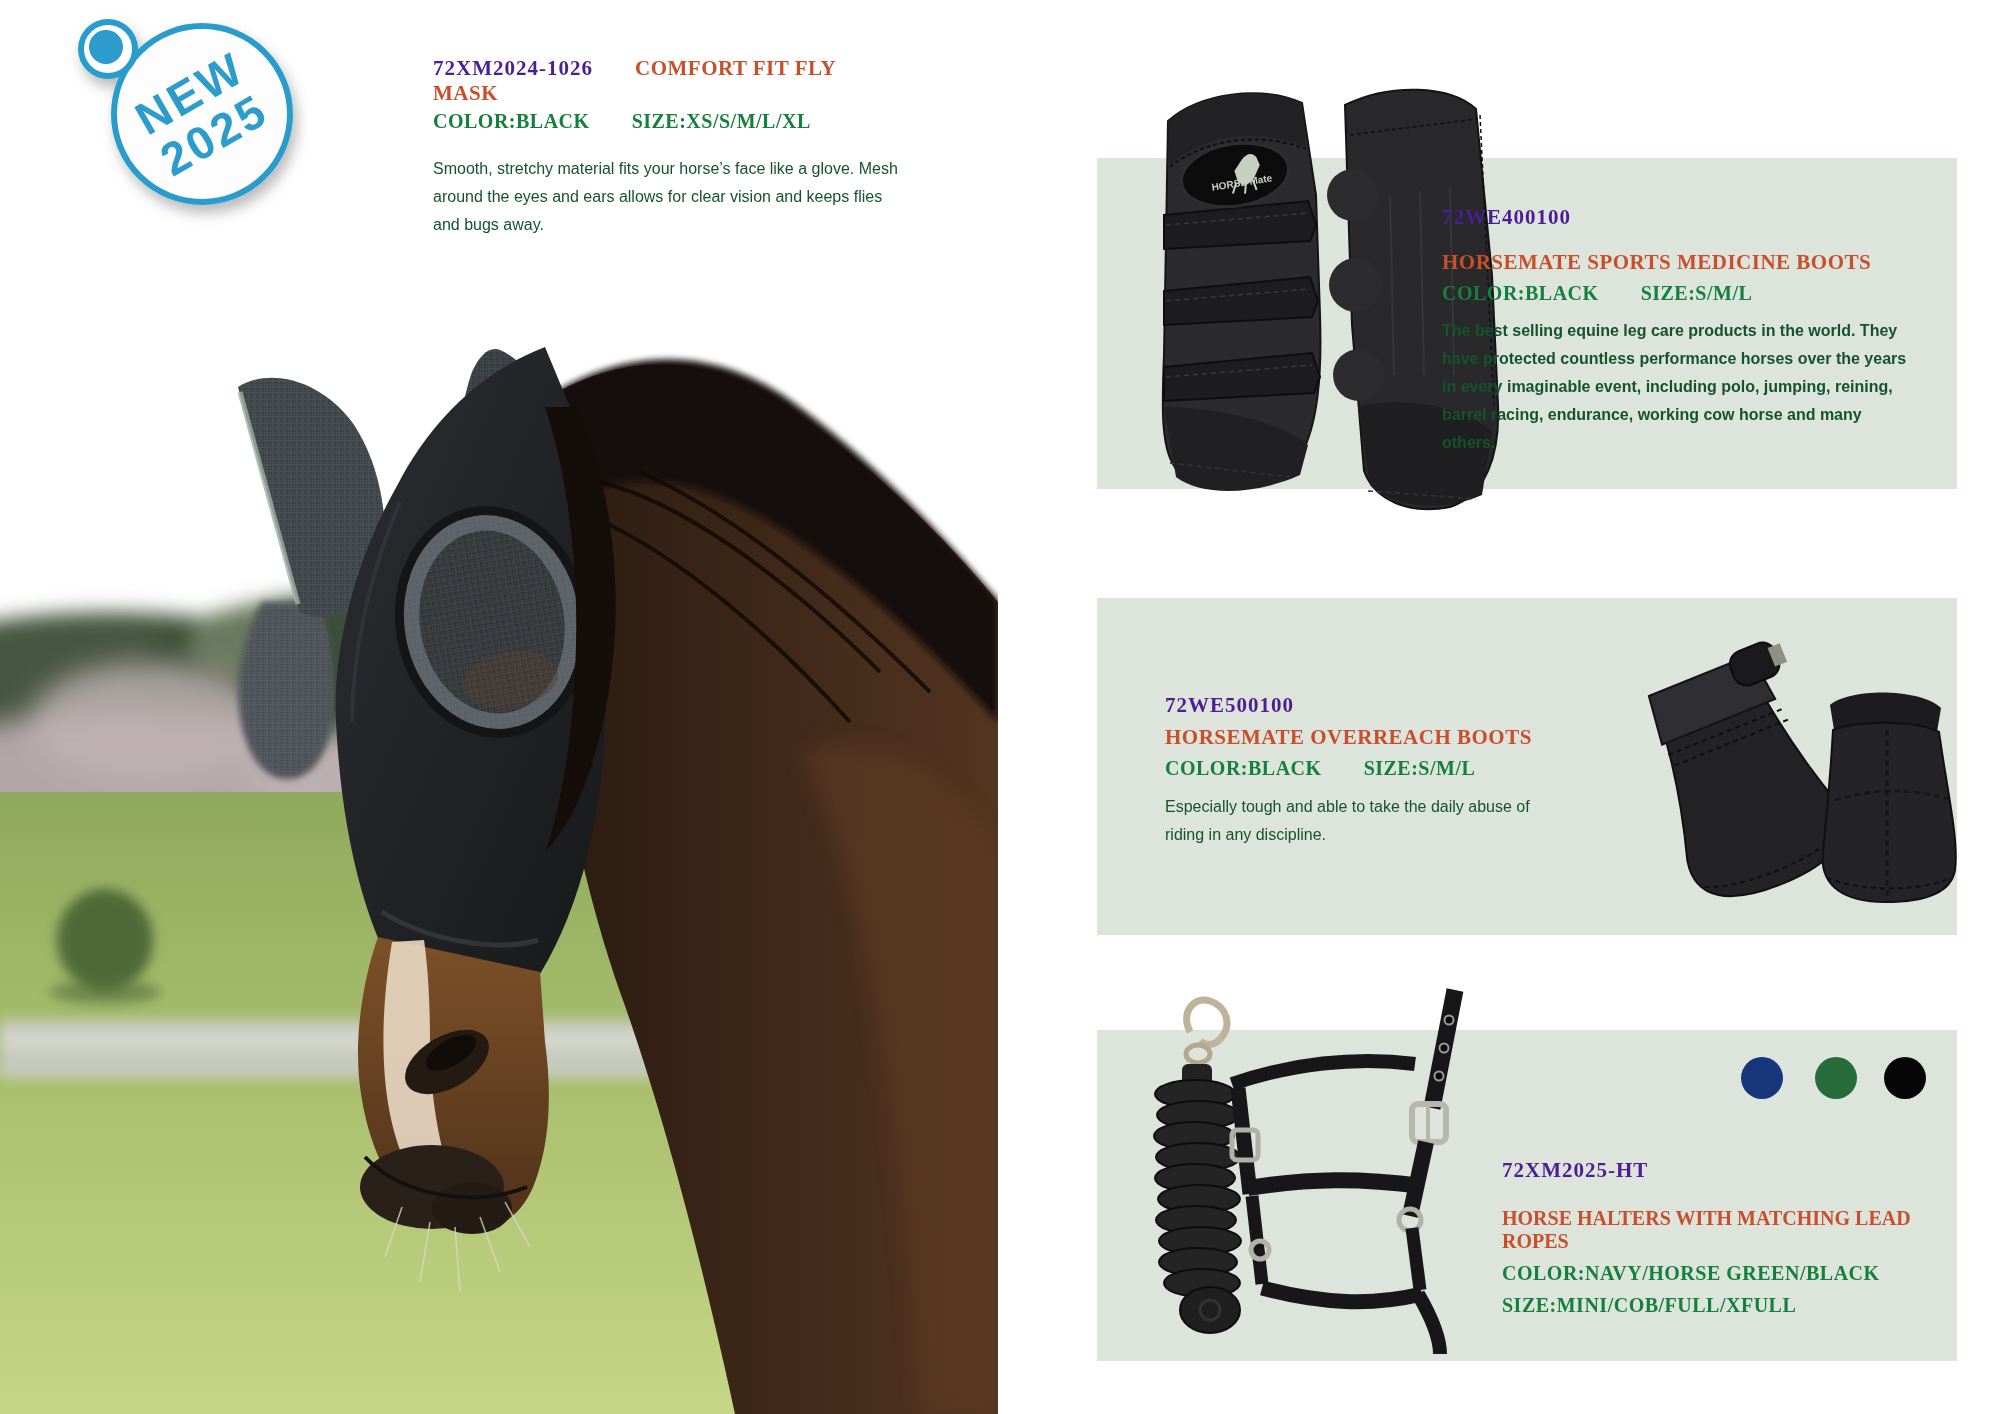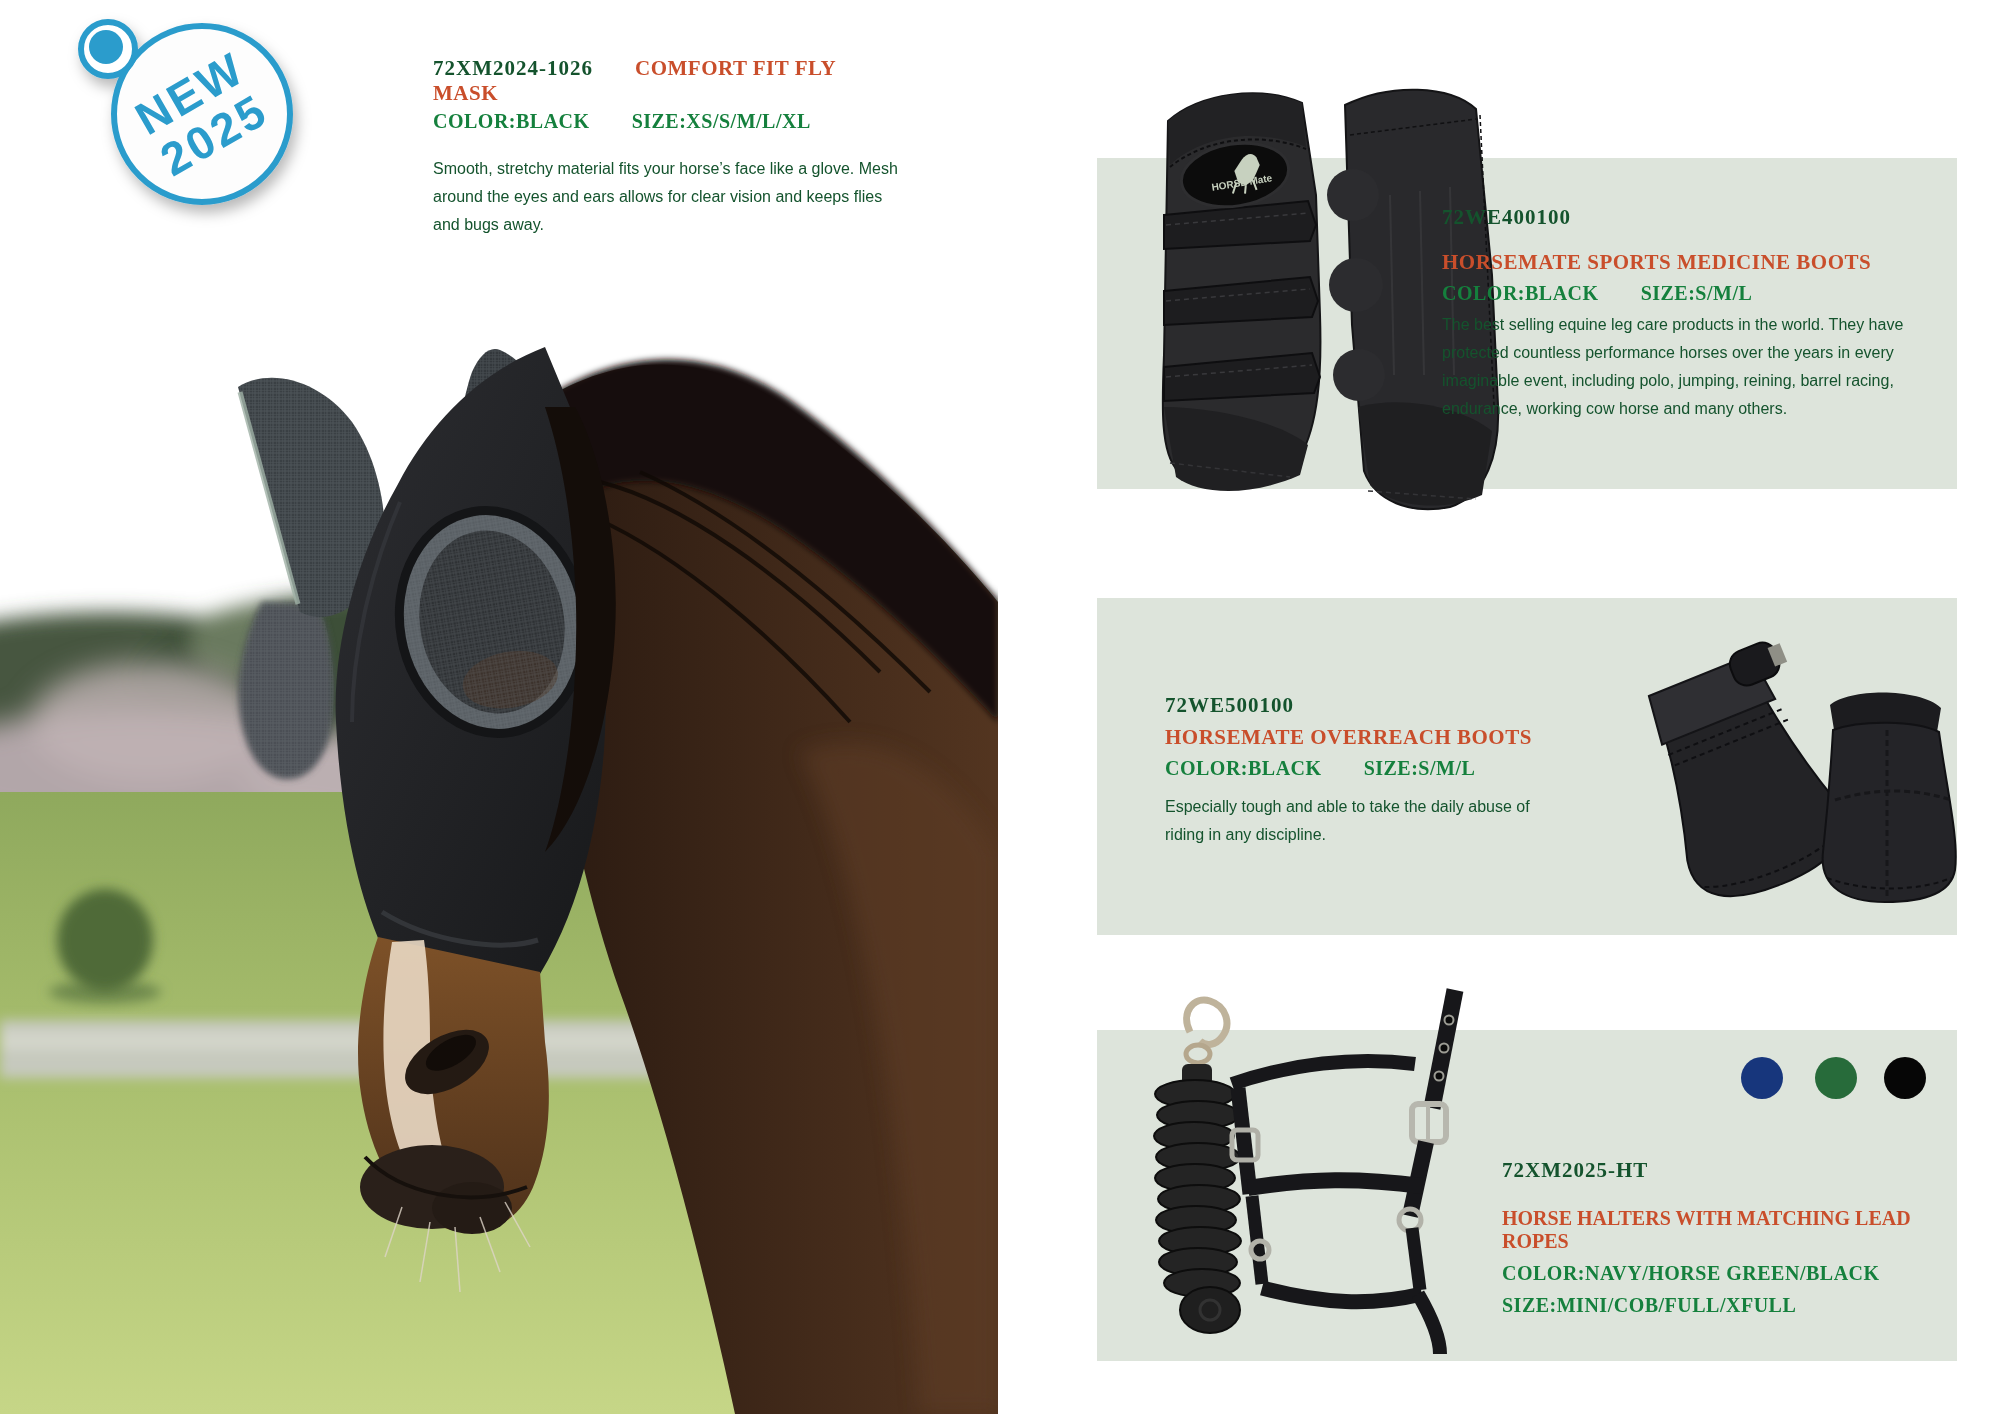--- a/index.html
+++ b/index.html
@@ -1,20 +1,20 @@
 <!DOCTYPE html>
 <html><head>
 <meta charset="utf-8">
 <style>
   html,body{margin:0;padding:0;background:#ffffff;}
   #page{position:relative;width:2000px;height:1414px;background:#ffffff;overflow:hidden;
         font-family:"Liberation Sans",sans-serif;}
   .abs{position:absolute;}
   
-  .sku{font-family:"Liberation Serif",serif;font-weight:700;font-size:21px;color:#14532d;letter-spacing:1px;}
+  .sku{font-family:"Liberation Serif",serif;font-weight:700;font-size:21px;color:#4c1d95;letter-spacing:1px;}
   .pname{font-family:"Liberation Serif",serif;font-weight:700;font-size:21px;color:#c94e2b;letter-spacing:.5px;}
   .label{font-family:"Liberation Serif",serif;font-weight:700;font-size:20px;color:#15803d;letter-spacing:.5px;}
   .label .gap{display:inline-block;width:42px;}
   .para{font-size:16px;line-height:28px;color:#14532d;}
   .hrow span{margin-right:42px;}
   
   .panel{background:#dde4db;}
   
   .dot{width:42px;height:42px;border-radius:50%;}
 </style>
@@ -239,21 +239,21 @@
     <path d="M218 332 C262 320 322 332 352 356 L342 420 C302 438 252 432 230 410 Z" fill="#1f1f21"></path>
     <path d="M228 416 L336 424" stroke="#343437" stroke-width="1.5" stroke-dasharray="5 4"></path>
   </svg>
 
   <div class="abs" style="left:1442px;top:205px;width:470px;">
     <div class="sku">72WE400100</div>
     <div class="pname" style="margin-top:20px;">HORSEMATE SPORTS MEDICINE BOOTS</div>
     <div class="label" style="margin-top:7px;">
       <span>COLOR:BLACK</span><span class="gap"></span><span>SIZE:S/M/L</span>
     </div>
-    <div class="para" style="margin-top:6px;width:465px;">The best selling equine leg care products in the world. They have protected countless performance horses over the years in every imaginable event, including polo, jumping, reining, barrel racing, endurance, working cow horse and many others.</div>
+    <div class="para" style="margin-top:12px;width:465px;font-weight:bold;">The best selling equine leg care products in the world. They have protected countless performance horses over the years in every imaginable event, including polo, jumping, reining, barrel racing, endurance, working cow horse and many others.</div>
   </div>
 
   <div class="abs panel" style="left:1097px;top:598px;width:860px;height:337px;"></div>
 
   <div class="abs" style="left:1165px;top:693px;width:470px;">
     <div class="sku">72WE500100</div>
     <div class="pname" style="margin-top:7px;">HORSEMATE OVERREACH BOOTS</div>
     <div class="label" style="margin-top:7px;">
       <span>COLOR:BLACK</span><span class="gap"></span><span>SIZE:S/M/L</span>
     </div>

